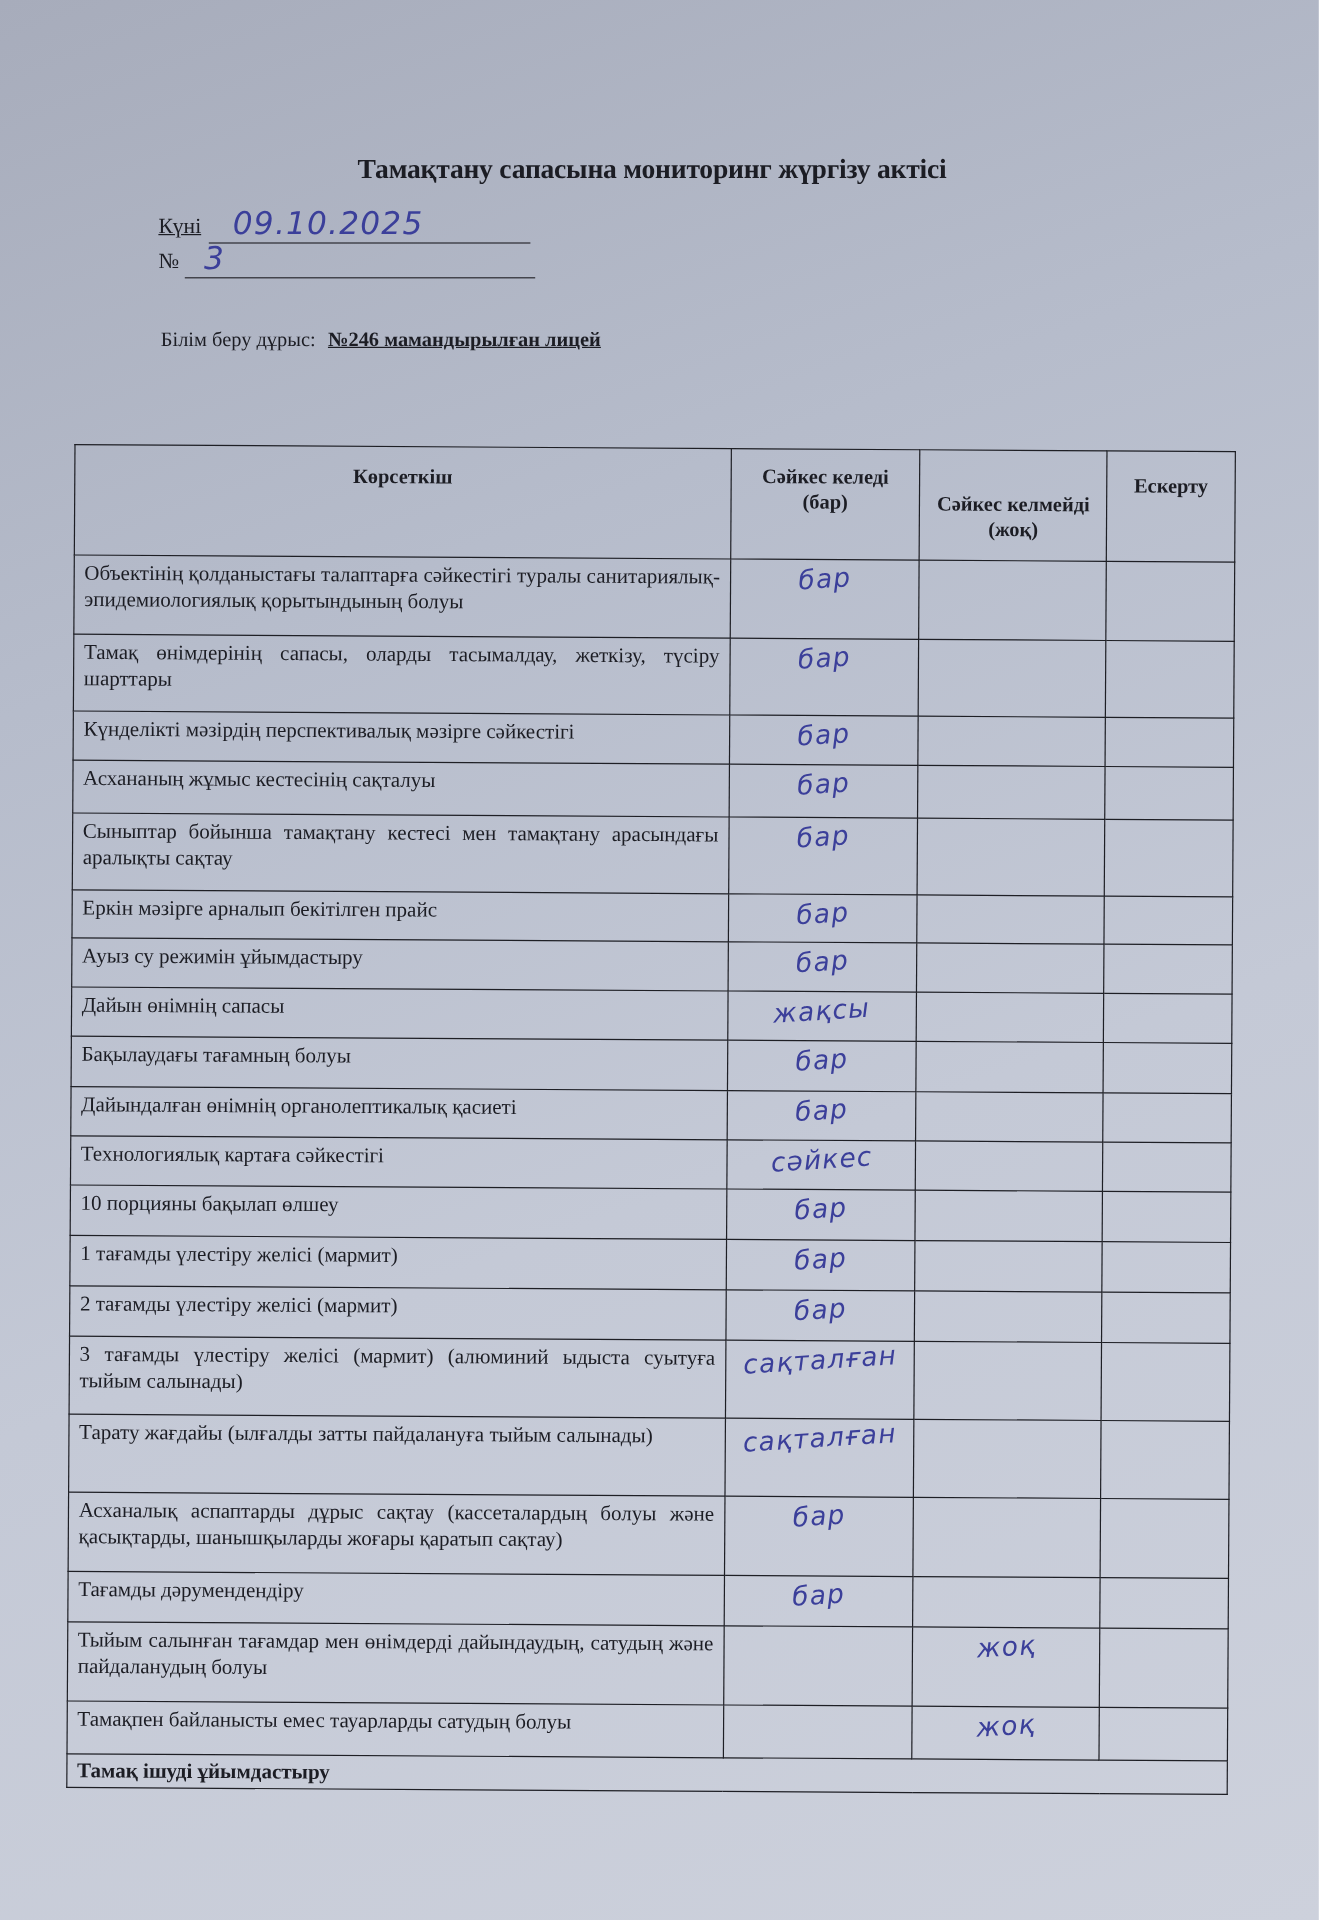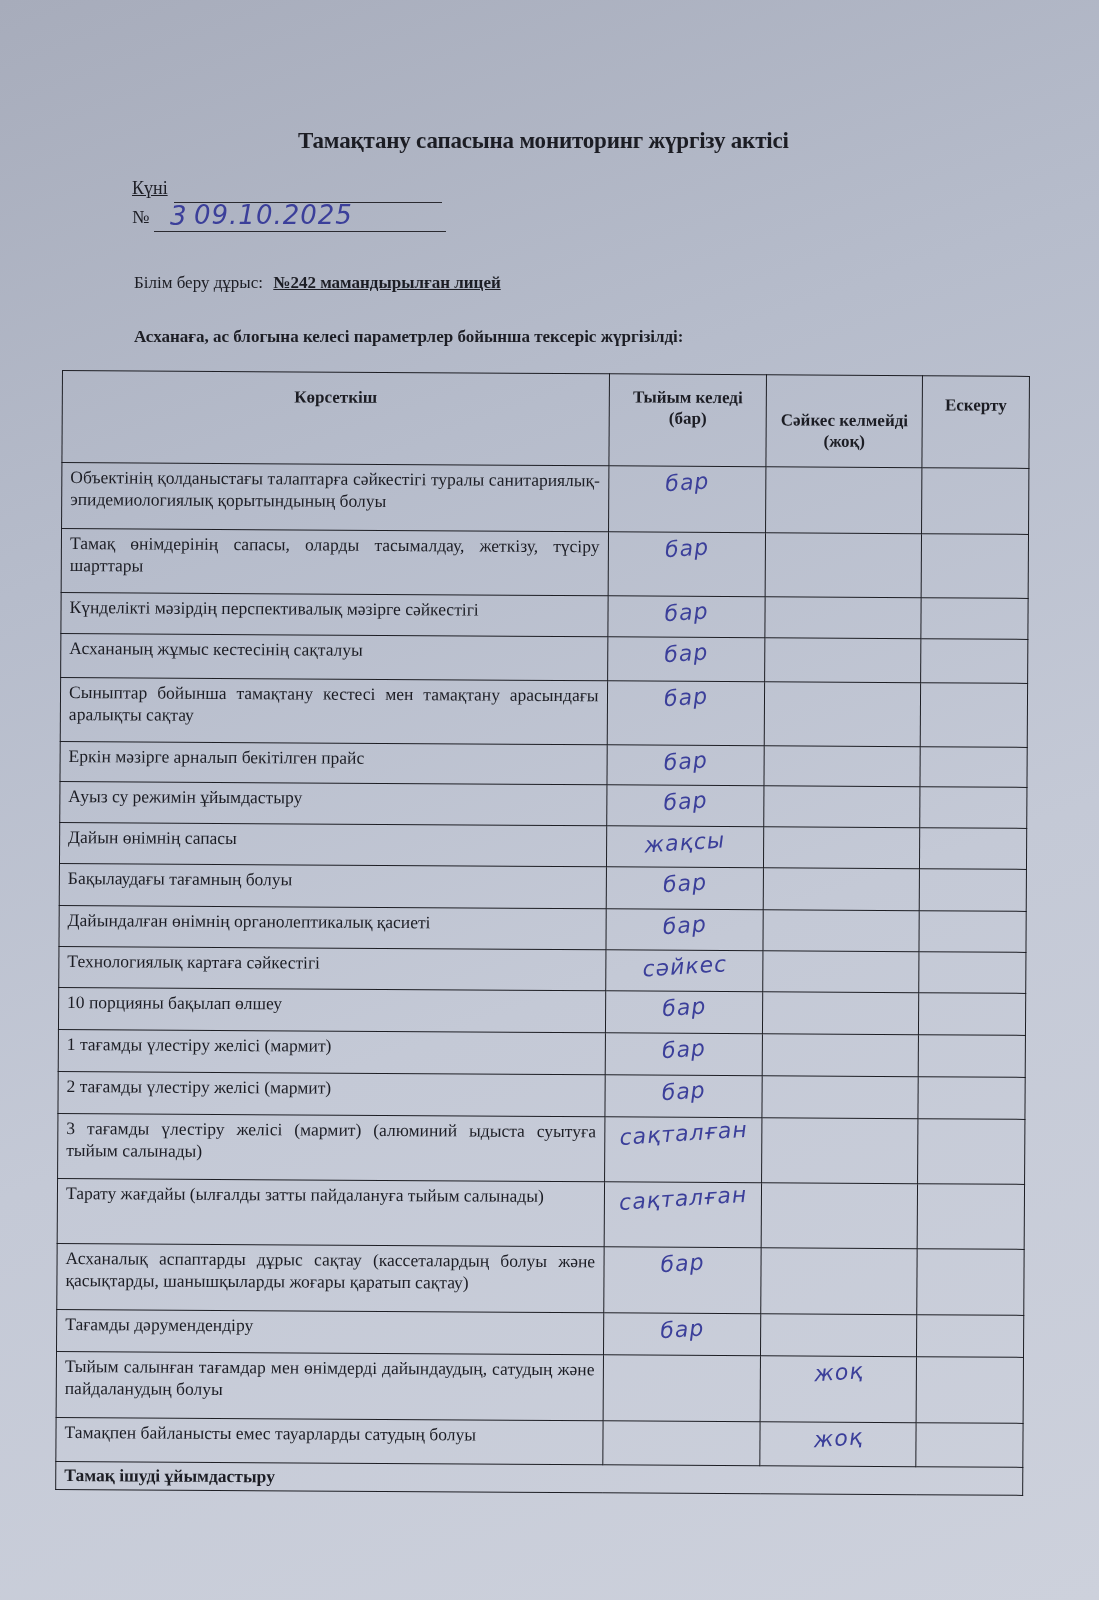--- a/index.html
+++ b/index.html
@@ -47,41 +47,40 @@
 </head>
 <body>
 
 <div class="page">
 
   <div class="title">Тамақтану сапасына мониторинг жүргізу актісі</div>
 
   <div class="field" style="left:132px; top:178px;text-decoration:underline;">
     <span>Күні</span>
     <span class="line" style="left:42px; top:24px; width:268px;"></span>
-    <span class="hw" style="position:absolute; left:62px; top:-6px; font-size:26px; white-space:nowrap;margin-top:28px;">09.10.2025</span>
+    <span class="hw" style="position:absolute; left:62px; top:-6px; font-size:26px; white-space:nowrap;">09.10.2025</span>
   </div>
 
   <div class="field" style="left:132px; top:207px;">
     <span>№</span>
     <span class="line" style="left:22px; top:24px; width:292px;"></span>
     <span class="hw" style="position:absolute; left:38px; top:-6px; font-size:26px;">3</span>
   </div>
 
   <div class="org">
     <span>Білім беру дұрыс:</span>
-    <span class="val">№242 мамандырылған лицей</span>
+    <span class="val">№246 мамандырылған лицей</span>
   </div>
 
-  <div class="intro">Асханаға, ас блогына келесі параметрлер бойынша тексеріс жүргізілді:</div>
 
   <table class="grid">
     <thead>
       <tr style="height:92px;">
         <th class="c1" style="padding-top:14px;">Көрсеткіш</th>
-        <th class="c2" style="padding-top:12px;">Тыйым келеді (бар)</th>
+        <th class="c2" style="padding-top:12px;">Сәйкес келеді (бар)</th>
         <th class="c3" style="padding-top:34px;">Сәйкес келмейді (жоқ)</th>
         <th class="c4" style="padding-top:18px;border-radius:27px;">Ескерту</th>
       </tr>
     </thead>
     <tbody id="rows">
         <tr style="height: 66px;">
           <td class="c1">Объектінің қолданыстағы талаптарға сәйкестігі туралы санитариялық-эпидемиологиялық қорытындының болуы</td>
           <td class="c2 mark"><span class="hw">бар</span></td>
           <td class="c3 mark"><span class="hw"></span></td>
           <td class="c4"></td>

